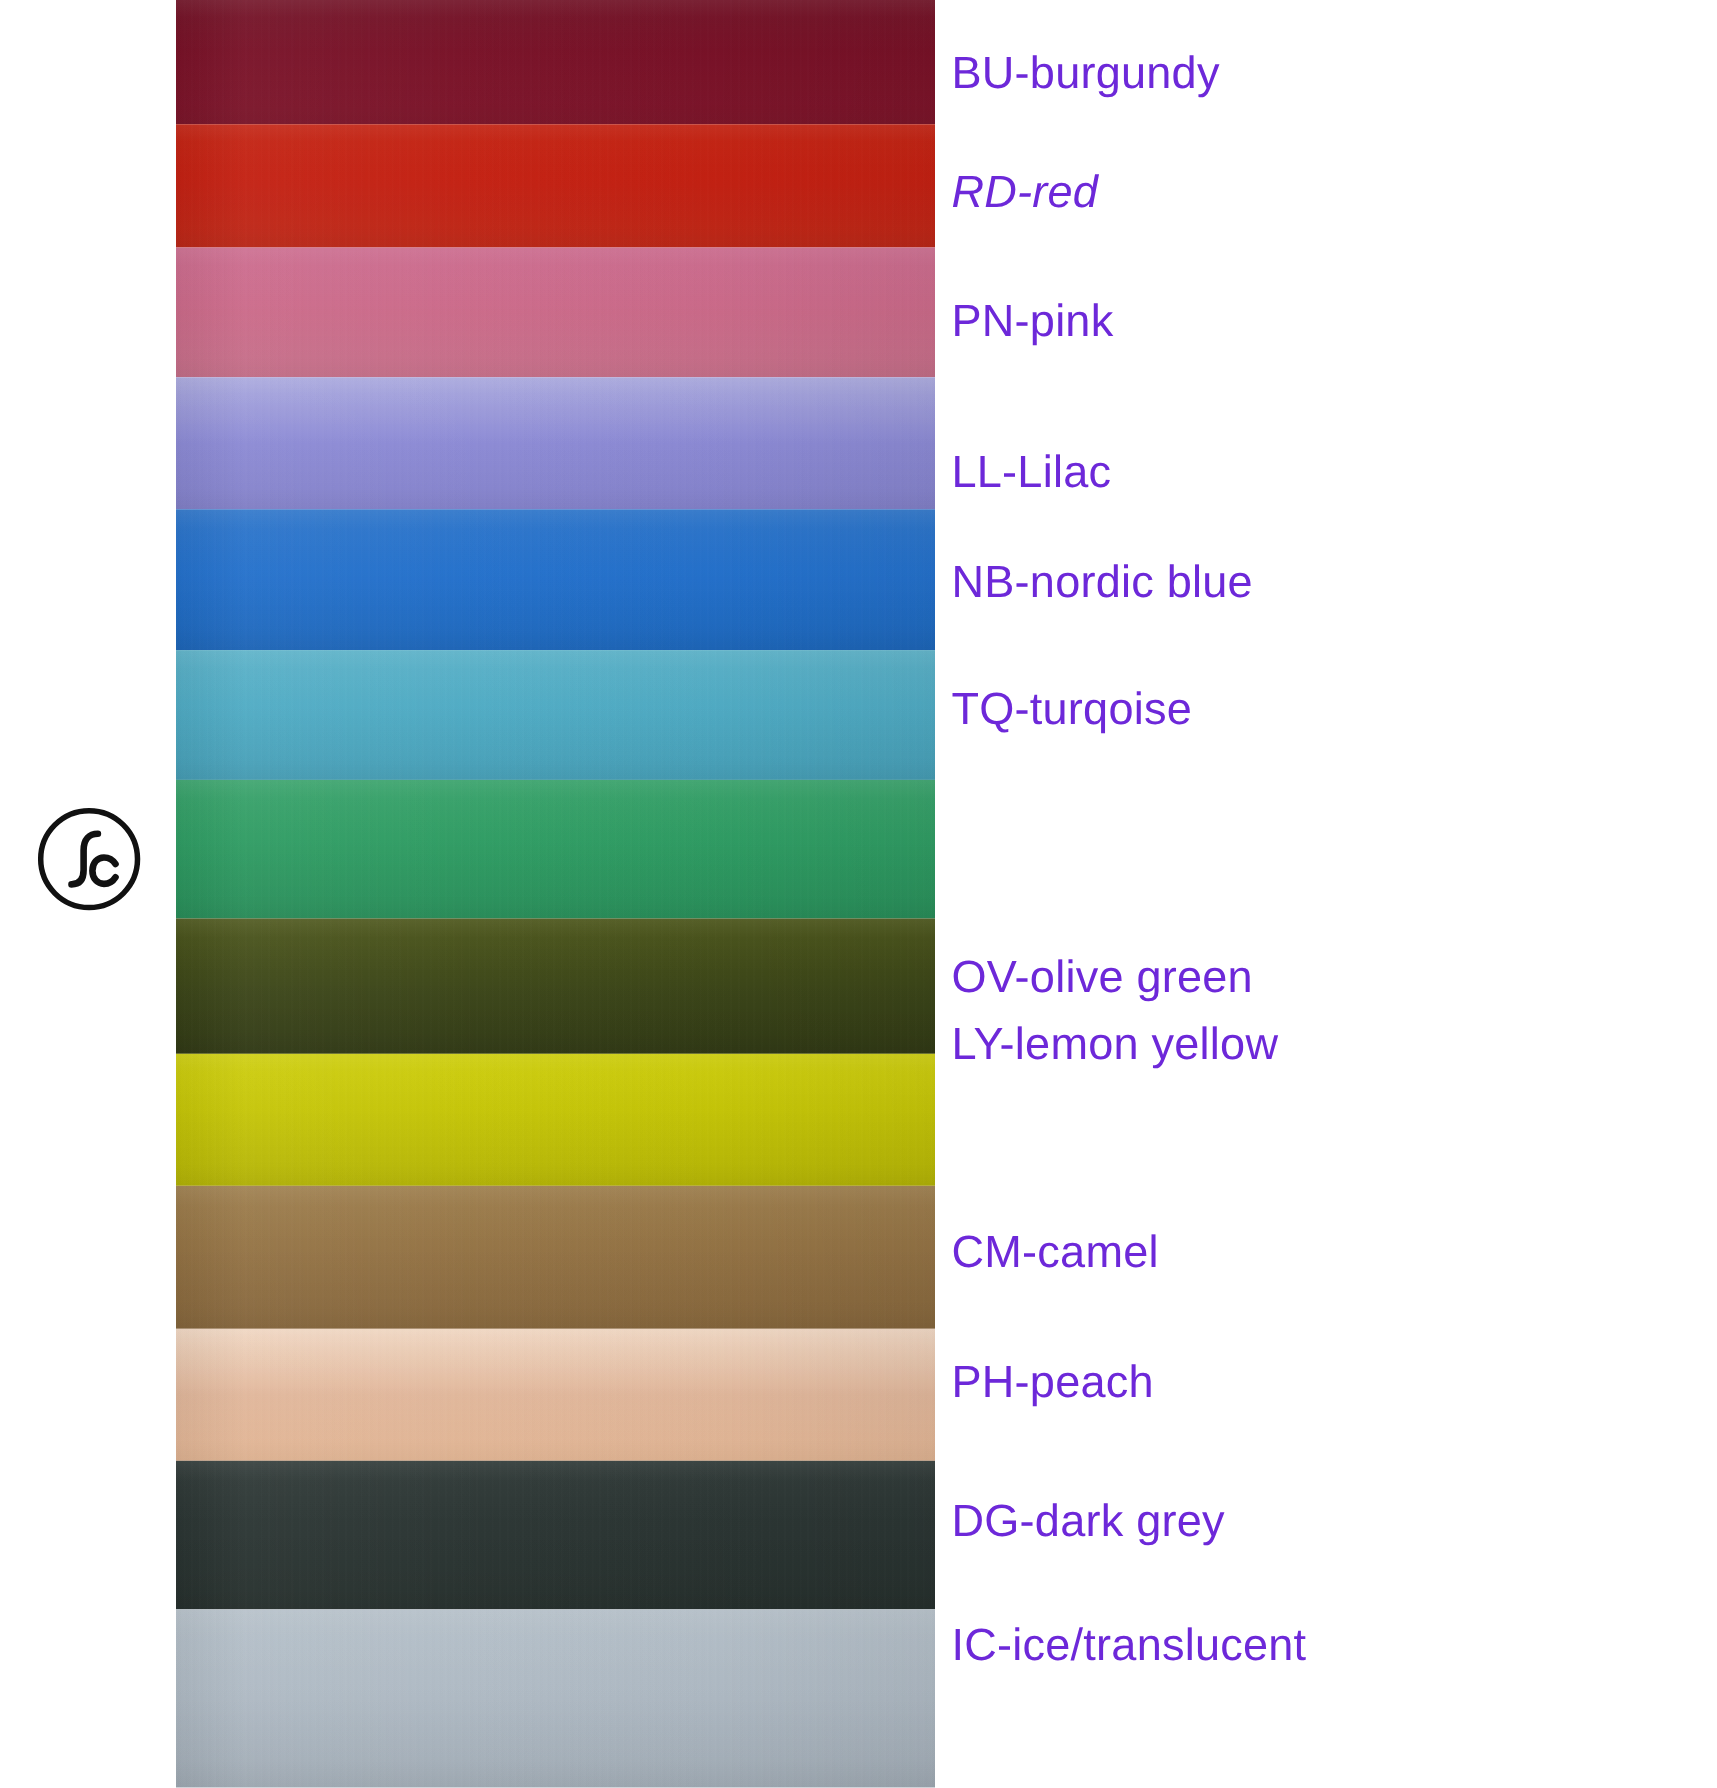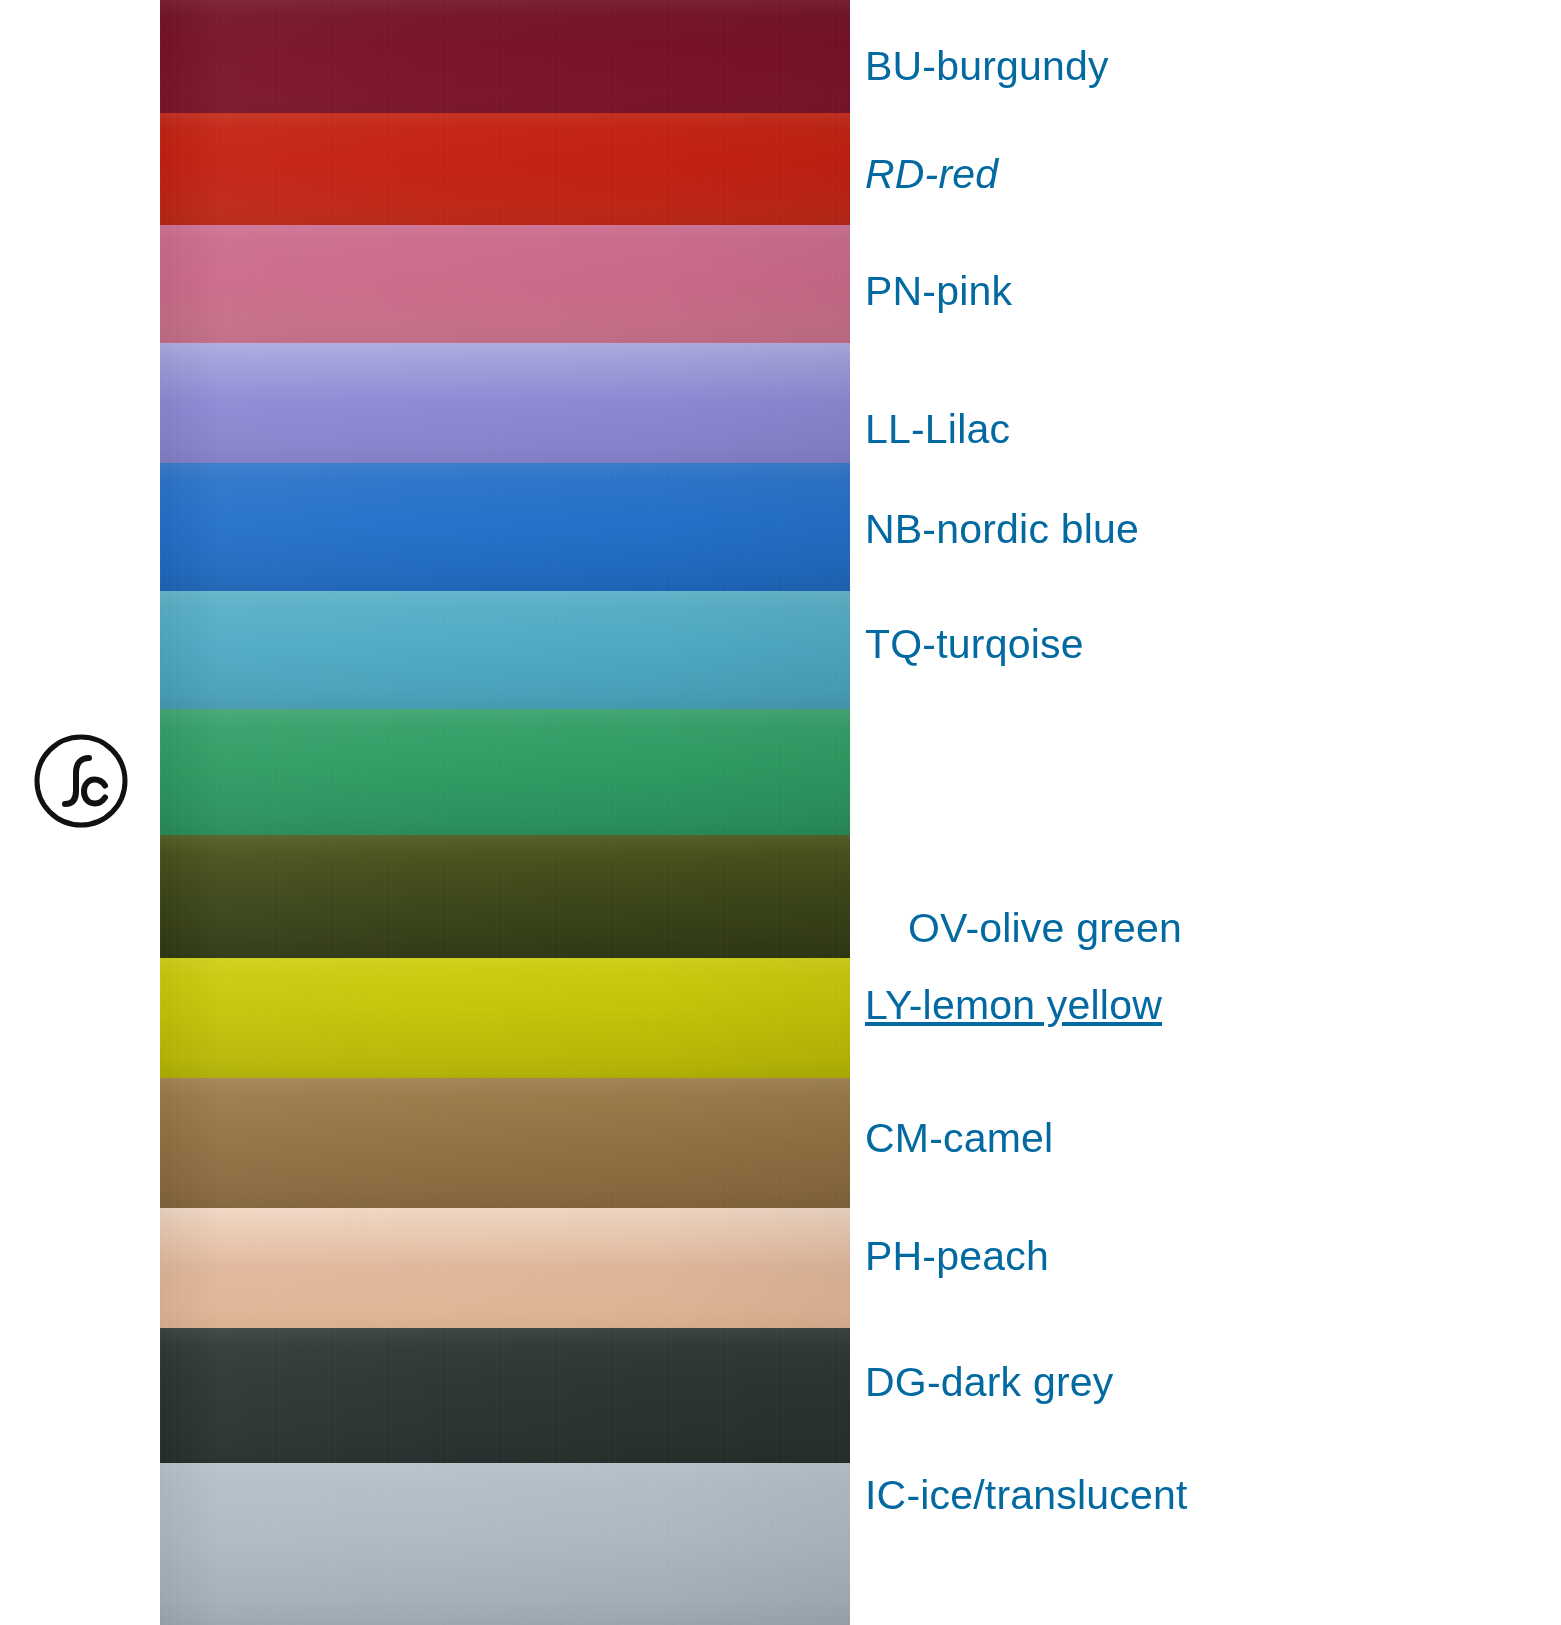--- a/index.html
+++ b/index.html
@@ -78,21 +78,21 @@
   #label-column {
     position: absolute;
     left: 865px;
     top: 0;
     width: 690px;
     height: 1625px;
   }
   .swatch-label {
     position: absolute;
     left: 0;
-    color: #0369a1;
+    color: #6d28d9;
     font-size: 41px;
     font-weight: 300;
     letter-spacing: 0.2px;
     line-height: 1;
     white-space: nowrap;
   }
 </style>
 </head>
 <body style="background: rgb(255, 255, 255);">
 
@@ -161,19 +161,19 @@
   </div>
 </div>
 
 <div id="label-column">
   <div class="swatch-label" style="top: 46px;">BU-burgundy</div>
   <div class="swatch-label" style="top: 154px; font-style: italic;">RD-red</div>
   <div class="swatch-label" style="top: 271px;">PN-pink</div>
   <div class="swatch-label" style="top: 409px;">LL-Lilac</div>
   <div class="swatch-label" style="top: 509px;">NB-nordic blue</div>
   <div class="swatch-label" style="top: 624px;">TQ-turqoise</div>
-  <div class="swatch-label" style="top: 908px; margin-left: 43px;">OV-olive green</div>
-  <div class="swatch-label" style="top: 985px; text-decoration: underline;">LY-lemon yellow</div>
+  <div class="swatch-label" style="top: 868px;">OV-olive green</div>
+  <div class="swatch-label" style="top: 929px;">LY-lemon yellow</div>
   <div class="swatch-label" style="top: 1118px;">CM-camel</div>
   <div class="swatch-label" style="top: 1236px; text-align: right;">PH-peach</div>
   <div class="swatch-label" style="top: 1475px;">IC-ice/translucent</div>
   <div class="swatch-label" style="top: 1362px;">DG-dark grey</div>
 </div>
 
 </body></html>

